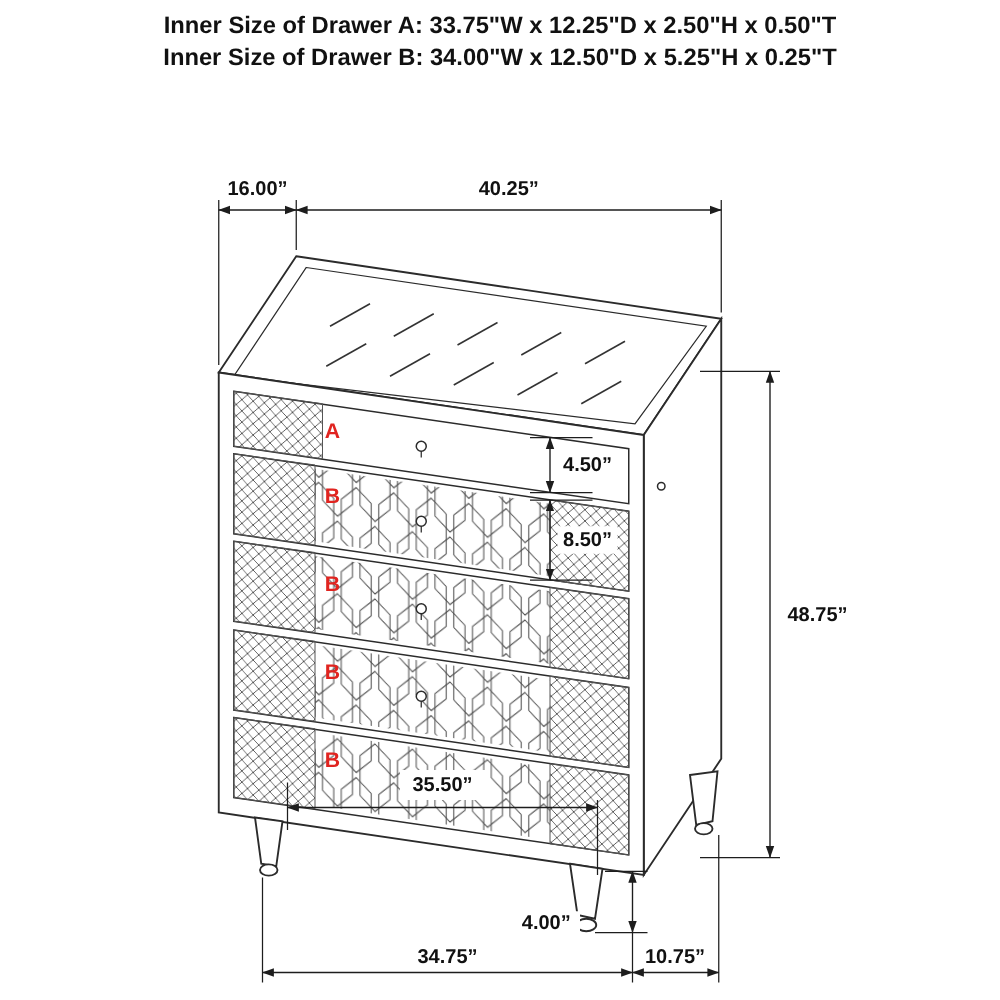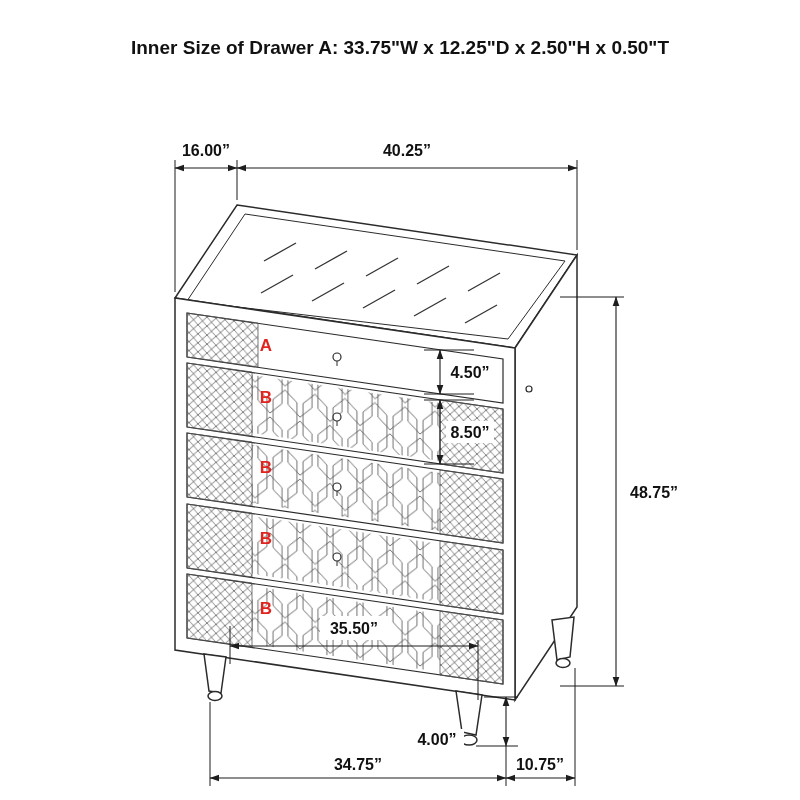--- a/index.html
+++ b/index.html
@@ -1,39 +1,40 @@
 <!DOCTYPE html>
 <html><head>
 <meta charset="utf-8">
 <style>
   html,body{margin:0;padding:0;background:#fff;}
   .page{position:relative;width:800px;height:800px;background:#fff;overflow:hidden;
         font-family:"Liberation Sans",sans-serif;}
   .header{position:absolute;top:8px;left:0;width:100%;text-align:center;color:#111;}
-  .header div{font:bold 19px/1.35 "Liberation Sans",sans-serif;margin-top:27px;}
+  .header div{font:bold 19px/1.35 "Liberation Sans",sans-serif;}
   svg{position:absolute;left:0;top:0;}
   .outline{fill:#fff;stroke:#2b2b2b;stroke-width:1.5;}
   .thin{fill:none;stroke:#2b2b2b;stroke-width:1;}
   .drawer{fill:#fff;stroke:#2b2b2b;stroke-width:1.2;}
   .panel{stroke:#555;stroke-width:0.8;}
   .dimline{stroke:#1d1d1d;stroke-width:1.1;fill:none;}
   .extline{stroke:#1d1d1d;stroke-width:1;fill:none;}
   .dim-text{font:bold 16px "Liberation Sans",sans-serif;fill:#111;}
   .drawer-letter{font:bold 17px "Liberation Sans",sans-serif;}
   .labelbg{fill:#fff;}
   .hatch{stroke:#333;stroke-width:1.3;}
   .knob{fill:#fff;stroke:#2b2b2b;stroke-width:1.2;}
 </style>
 </head>
 <body>
 
 <div class="page">
 
   <div class="header">
     <div>Inner Size of Drawer A: 33.75"W x 12.25"D x 2.50"H x 0.50"T</div>
+    <div>Inner Size of Drawer B: 34.00"W x 12.50"D x 5.25"H x 0.25"T</div>
   </div>
 
   <svg width="800" height="800" viewBox="0 0 800 800">
     <defs>
       <marker id="arr" viewBox="0 0 10 10" refX="9.2" refY="5" markerWidth="9" markerHeight="9" orient="auto-start-reverse">
         <path d="M0,1.6 L9.6,5 L0,8.4 Z" fill="#1d1d1d"></path>
       </marker>
       <pattern id="cross" width="9" height="9" patternUnits="userSpaceOnUse" patternTransform="skewY(8)">
         <path d="M0,9 L9,0 M0,0 L9,9" stroke="#4a4a4a" stroke-width="0.7" fill="none"></path>
       </pattern>

